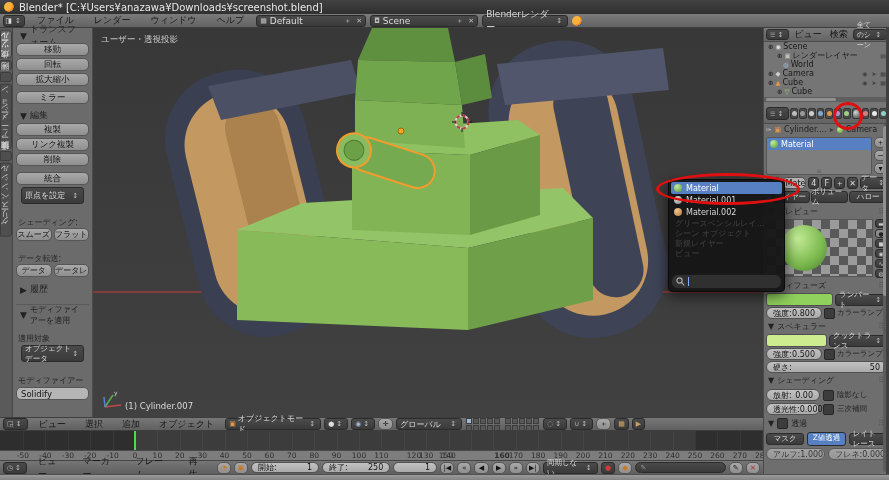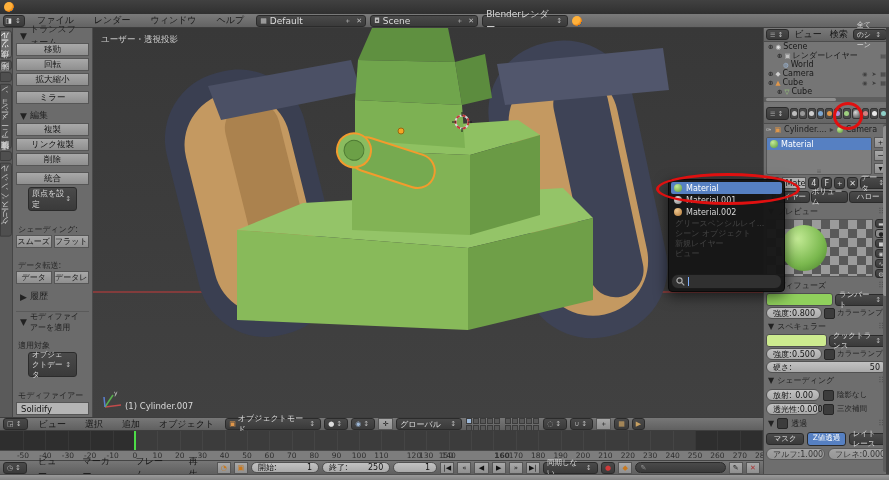--- a/index.html
+++ b/index.html
@@ -3,21 +3,21 @@
 <meta charset="utf-8">
 <style>
   html,body{margin:0;padding:0}
   body{width:889px;height:480px;position:relative;background:#6b6b6b;
        font-family:"DejaVu Sans",sans-serif;font-size:9px;color:#1c1c1c;overflow:hidden;
        -webkit-font-smoothing:antialiased}
   .abs{position:absolute}
   
   .dk{background:linear-gradient(#4a4a4a,#3a3a3a);border:1px solid #2b2b2b;border-radius:3px;
       color:#dcdcdc;display:flex;align-items:center;box-sizing:border-box}
-  .lt{background:linear-gradient(#a9a9a9,#8f8f8f);border:1px solid #565656;border-radius:0;
+  .lt{background:linear-gradient(#a9a9a9,#8f8f8f);border:1px solid #565656;border-radius:5px;
       color:#141414;display:flex;align-items:center;justify-content:center;box-sizing:border-box}
   .pill{background:linear-gradient(#c2c2c2,#aaaaaa);border:1px solid #515151;border-radius:7px;
         color:#141414;display:flex;align-items:center;box-sizing:border-box;padding:0 6px;height:12px}
   .pill .lab{flex:0 0 auto}.pill .val{flex:1;text-align:right}
   .pill.dim{opacity:.65}
   .cb{width:9px;height:9px;background:#3c3c3c;border:1px solid #262626;border-radius:2px;flex:0 0 auto}
   .updn{margin-left:auto;font-size:7px;color:#bbb;padding-right:2px}
   .phead{display:flex;align-items:center;gap:3px;color:#222;height:13px;padding:0 4px}
   .phead .grip{margin-left:auto;color:#565656;letter-spacing:1px}
   .menu{padding:0 8px;color:#161616;cursor:default}
@@ -34,21 +34,21 @@
   #tstabs{left:0;top:28px;width:13px;height:389px;background:#5a5a5a;border-right:1px solid #464646;
           display:flex;flex-direction:column;align-items:center;padding-top:2px;box-sizing:border-box}
   #tstabs .vtab{writing-mode:vertical-rl;transform:rotate(180deg);font-size:8px;color:#cfcfcf;
        background:#4f4f4f;border:1px solid #3e3e3e;border-radius:3px 0 0 3px;padding:4px 0;margin-bottom:2px;width:12px;text-align:center;box-sizing:border-box}
   #tstabs .vtab.on{background:#6e6e6e;color:#fff}
   #toolshelf{left:13px;top:28px;width:80px;height:389px;background:#6b6b6b;border-right:1px solid #4b4b4b;
              box-sizing:border-box;padding:1px 3px;display:flex;flex-direction:column}
   #toolshelf .btn{height:13px;margin:1px 0;font-size:8.5px}
   #toolshelf .half{display:flex;gap:2px}.half .lt{flex:1;height:13px;font-size:8px}
   #toolshelf .slab{color:#262626;font-size:8px;margin:12px 0 0 2px}
-  #toolshelf .ddk{height:25px;font-size:8px;padding:0 3px;margin:1px 12px}
+  #toolshelf .ddk{height:17px;font-size:8px;padding:0 3px;margin:1px 5px}
   
   #viewport{left:93px;top:28px;width:670px;height:389px;background:linear-gradient(#383838,#414141);overflow:hidden}
   #viewlabel{left:8px;top:6px;color:#cfcfcf;font-size:8.5px}
   #objlabel{left:32px;bottom:6px;color:#d9d9d9;font-size:8.5px}
   #vheader{left:0px;top:417px;width:763px;height:14px;background:linear-gradient(#777,#606060);
            border-top:1px solid #3e3e3e;border-bottom:1px solid #3e3e3e;display:flex;align-items:center;gap:3px;padding:0 3px;box-sizing:border-box}
   .hbtn{height:12px;padding:0 3px;gap:2px;font-size:8px}
   .layergrid{display:grid;grid-template-columns:repeat(5,6px);grid-template-rows:6px 6px;gap:1px;margin:0 1px}
   .lcell{background:#585858;border:1px solid #3c3c3c;box-sizing:border-box}
   .lcell.on{background:#9db8d8}
@@ -122,20 +122,21 @@
   #bottomstrip{left:0;top:474px;width:889px;height:6px;background:linear-gradient(#9a9a9a,#7e7e7e);border-top:1px solid #505050}
   #rightedge{left:886px;top:28px;width:3px;height:446px;background:#3f3f3f}
   #pscroll{position:absolute;right:1px;top:20px;width:5px;height:348px;background:#5c5c5c;border-radius:2px}
   #pscroll div{position:absolute;left:0;top:2px;width:5px;height:170px;background:#909090;border-radius:2px}
 </style>
 </head>
 <body>
 
 <div id="titlebar" class="abs">
   <span class="blogo icon"></span>
+  <span>Blender* [C:¥Users¥anazawa¥Downloads¥screenshot.blend]</span>
 </div>
 
 <div id="infobar" class="abs">
   <div class="dk sel" style="width:22px;height:12px;justify-content:center">
       <span class="icon" style="font-size:7px">◨</span>
       <span class="updn">↕</span>
     </div>
   <span class="menu">ファイル</span>
   <span class="menu">レンダー</span>
   <span class="menu">ウィンドウ</span>

